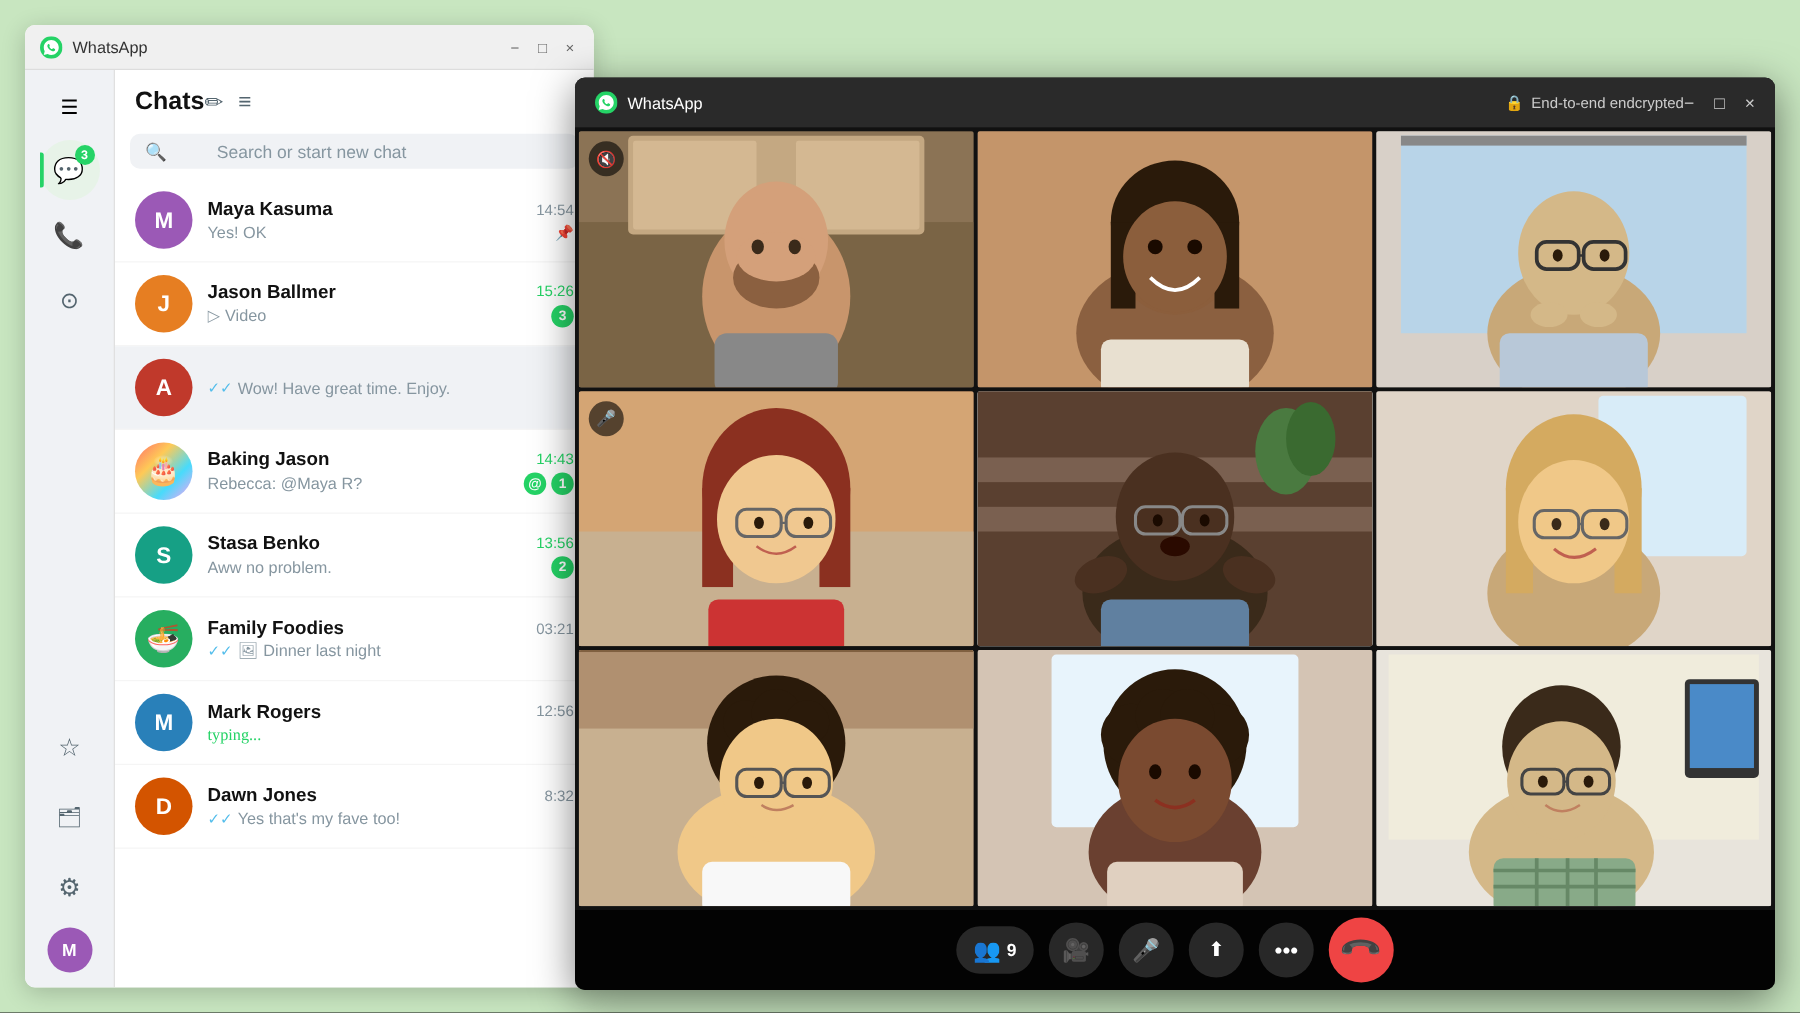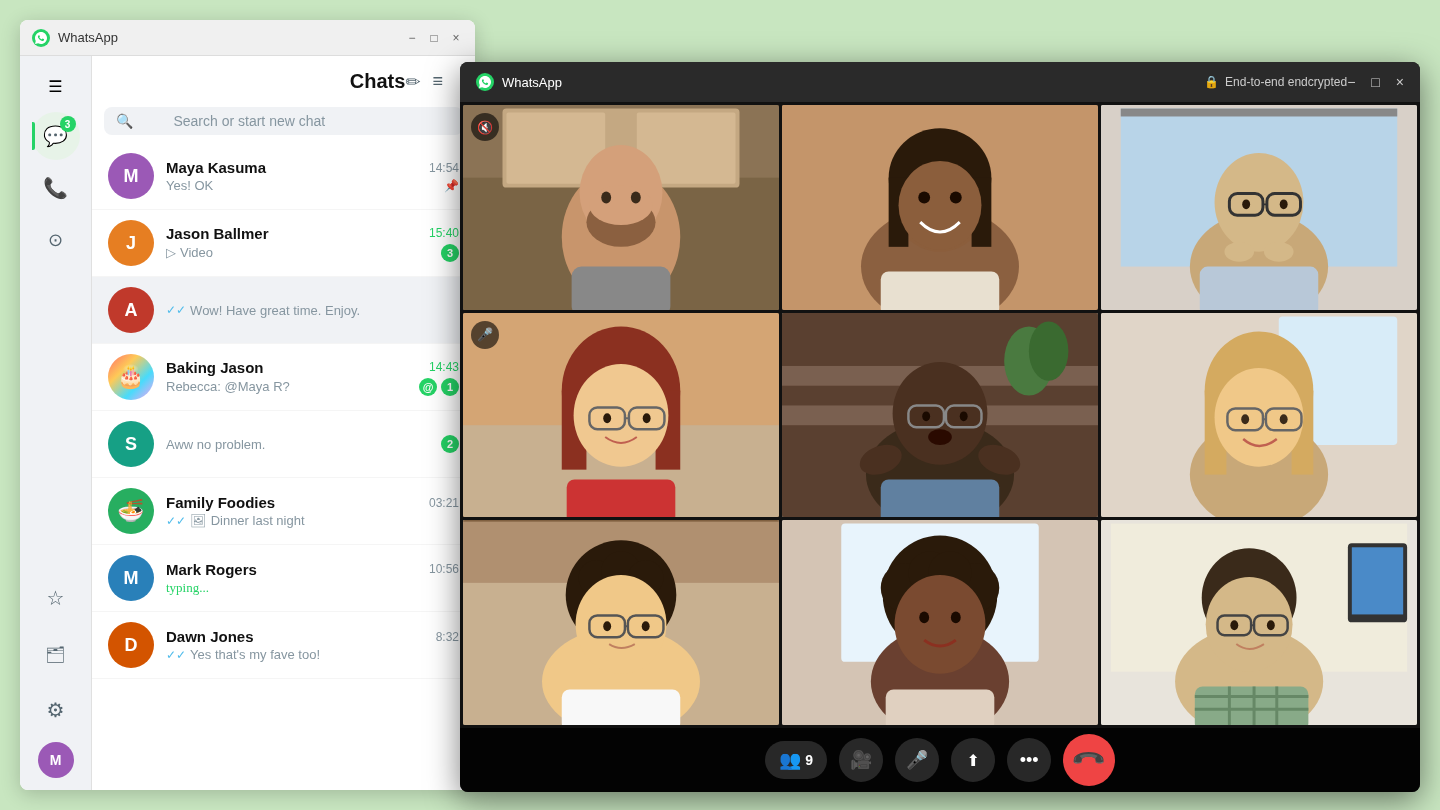--- a/index.html
+++ b/index.html
@@ -164,24 +164,24 @@
     }
 
     
     .chat-panel {
       flex: 1;
       display: flex;
       flex-direction: column;
       background: #fff;
     }
     .chat-header {
-      padding: 14px 32px 10px;
-      display: flex;
-      align-items: center;
-      justify-content: flex-end;
+      padding: 14px 16px 10px;
+      display: flex;
+      align-items: center;
+      justify-content: flex-start;
     }
     .chat-title {
       font-size: 20px;
       font-weight: 700;
       color: #111;
     }
     .chat-header-icons {
       display: flex;
       gap: 12px;
     }
@@ -596,21 +596,21 @@
               <span class="pin-icon">📌</span>
             </div>
           </div>
         </div>
 
         <div class="chat-item">
           <div class="chat-avatar" style="background:#e67e22;">J</div>
           <div class="chat-info">
             <div class="chat-info-top">
               <span class="chat-name">Jason Ballmer</span>
-              <span class="chat-time green">15:40</span>
+              <span class="chat-time green">15:26</span>
             </div>
             <div class="chat-preview-row">
               <span class="chat-preview"><span>▷</span> Video</span>
               <span class="unread-badge">3</span>
             </div>
           </div>
         </div>
 
         <div class="chat-item active">
           <div class="chat-avatar" style="background:#c0392b;">A</div>
@@ -634,20 +634,24 @@
                 <span class="mention-badge">@</span>
                 <span class="unread-badge">1</span>
               </div>
             </div>
           </div>
         </div>
 
         <div class="chat-item">
           <div class="chat-avatar" style="background:#16a085;">S</div>
           <div class="chat-info">
+            <div class="chat-info-top">
+              <span class="chat-name">Stasa Benko</span>
+              <span class="chat-time green">13:56</span>
+            </div>
             <div class="chat-preview-row">
               <span class="chat-preview">Aww no problem.</span>
               <span class="unread-badge">2</span>
             </div>
           </div>
         </div>
 
         <div class="chat-item">
           <div class="chat-avatar" style="background:#27ae60; font-size:22px;">🍜</div>
           <div class="chat-info">
@@ -659,21 +663,21 @@
               <span class="chat-preview"><span class="double-check">✓✓</span> <span>🖼</span> Dinner last night</span>
             </div>
           </div>
         </div>
 
         <div class="chat-item">
           <div class="chat-avatar" style="background:#2980b9;">M</div>
           <div class="chat-info">
             <div class="chat-info-top">
               <span class="chat-name">Mark Rogers</span>
-              <span class="chat-time">10:56</span>
+              <span class="chat-time">12:56</span>
             </div>
             <div class="chat-preview-row">
               <span class="chat-preview typing-text">typing...</span>
             </div>
           </div>
         </div>
 
         <div class="chat-item">
           <div class="chat-avatar" style="background:#d35400;">D</div>
           <div class="chat-info">

